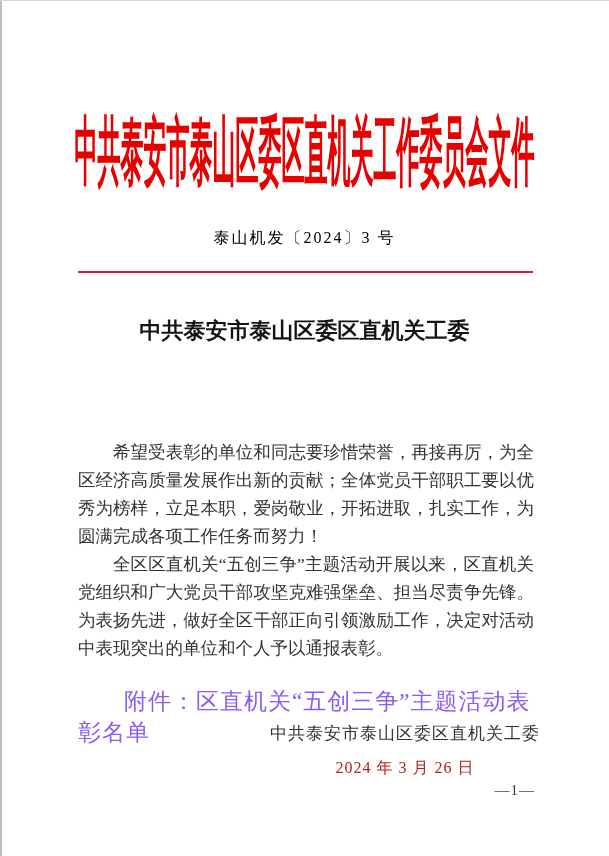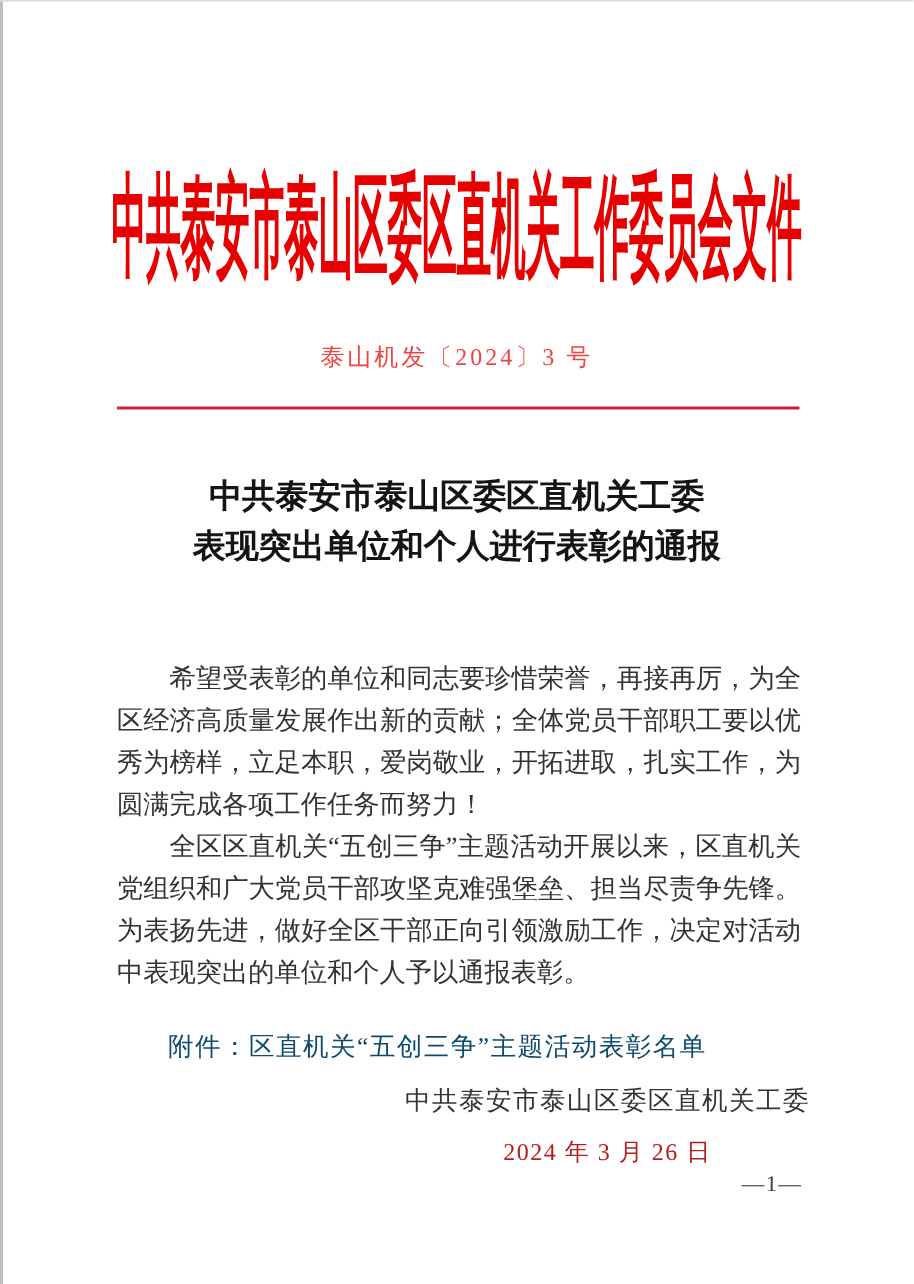--- a/index.html
+++ b/index.html
@@ -50,21 +50,21 @@
     transform-origin: center center;
   }
 
   .doc-number {
     position: absolute;
     left: 0; top: 228px;
     width: 100%;
     text-align: center;
     font-size: 16px;
     letter-spacing: 2px;
-    color: #ef4444;
+    color: #000000;
   }
 
   .red-rule {
     position: absolute;
     left: 78px; top: 263px;
     width: 455px; height: 2px;
     border: none;
   }
 
   .doc-title {
@@ -89,24 +89,24 @@
   }
   .doc-body p {
     margin: 0;
     text-indent: 2em;
   }
 
   .attachment-line {
     position: absolute;
     left: 78px; top: 686px;
     width: 456px;
-    font-size: 17px;
+    font-size: 23px;
     text-indent: 2em;
     letter-spacing: 1px;
-    color: #0c4a6e;
+    color: #8b5cf6;
   }
 
   .sign-block {
     position: absolute;
     right: 69px; top: 722px;
     text-align: center;
   }
   .sign-org {
     font-size: 17px;
     letter-spacing: 1px;
@@ -138,21 +138,20 @@
   <div class="masthead">
     <span class="stretch" style="color: rgb(230, 0, 0);">中共泰安市泰山区委区直机关工作委员会文件</span>
   </div>
 
   <div class="doc-number">泰山机发〔2024〕3 号</div>
 
   <hr class="red-rule" style="background: rgb(203, 36, 54);">
 
   <div class="doc-title">
     <div>中共泰安市泰山区委区直机关工委</div>
-    <div>表现突出单位和个人进行表彰的通报</div>
   </div>
 
   <div class="doc-body">
     <p>希望受表彰的单位和同志要珍惜荣誉，再接再厉，为全区经济高质量发展作出新的贡献；全体党员干部职工要以优秀为榜样，立足本职，爱岗敬业，开拓进取，扎实工作，为圆满完成各项工作任务而努力！</p>
     <p>全区区直机关“五创三争”主题活动开展以来，区直机关党组织和广大党员干部攻坚克难强堡垒、担当尽责争先锋。为表扬先进，做好全区干部正向引领激励工作，决定对活动中表现突出的单位和个人予以通报表彰。</p>
   </div>
 
   <div class="attachment-line">附件：区直机关“五创三争”主题活动表彰名单</div>
 
   <div class="sign-block">

